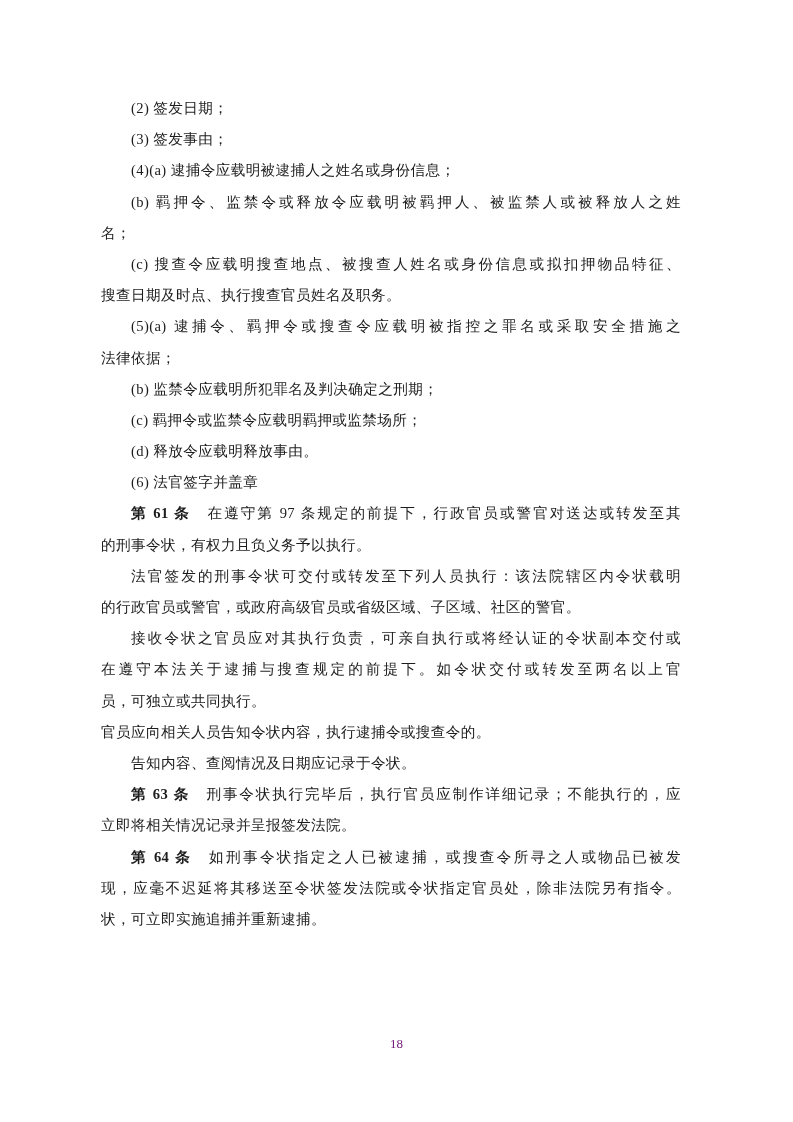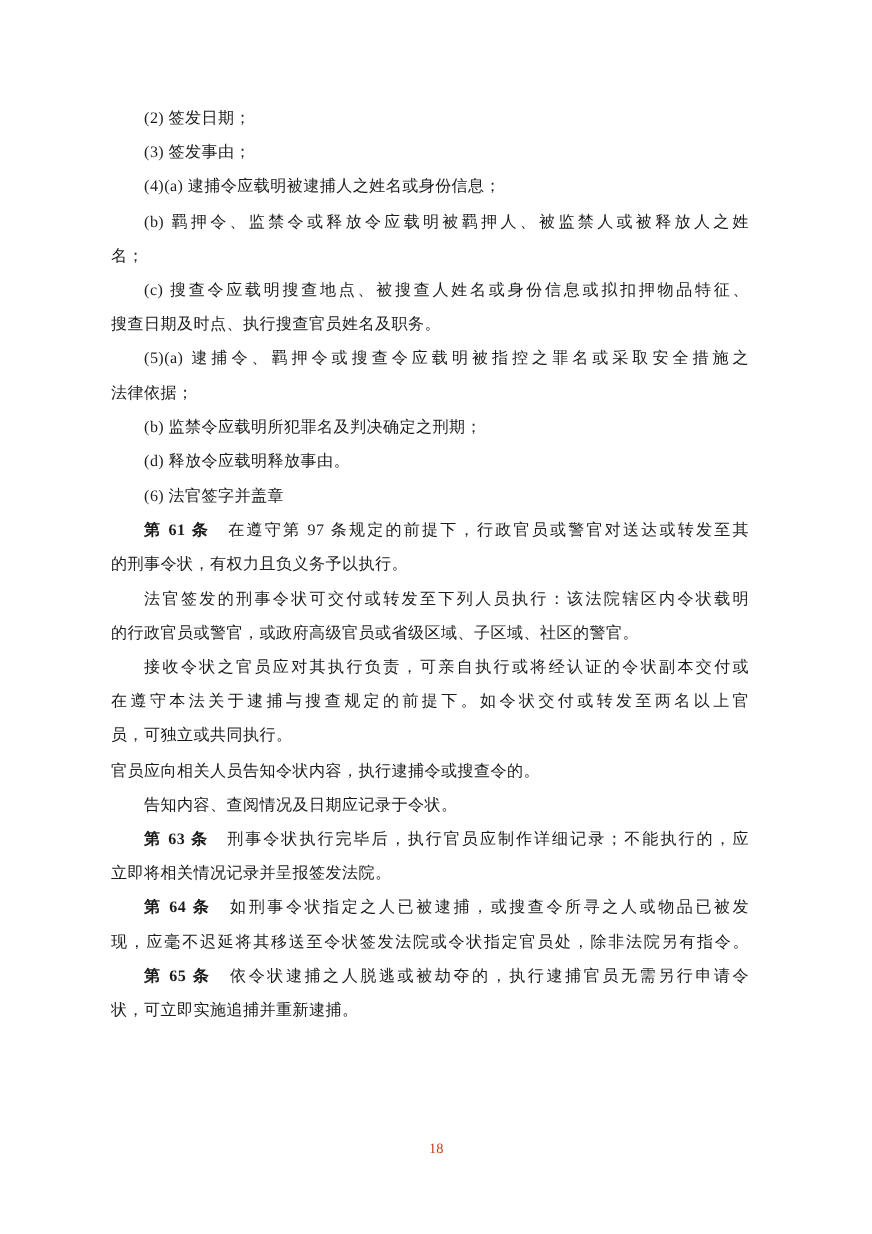--- a/index.html
+++ b/index.html
@@ -47,50 +47,50 @@
     margin-top: 12px;
   }
   .page-number {
     position: absolute;
     left: 0;
     top: 1036px;
     width: 100%;
     text-align: center;
     font-size: 13px;
     line-height: 16px;
-    color: #c2410c;
+    color: #701a75;
   }
 </style>
 </head>
 <body>
 
 <div class="page">
   <main class="content">
       <div class="line ind"><span>(2) 签发日期；</span></div>
       <div class="line ind"><span>(3) 签发事由；</span></div>
       <div class="line ind"><span>(4)(a) 逮捕令应载明被逮捕人之姓名或身份信息；</span></div>
       <div class="line ind jst"><span>(b) 羁押令、监禁令或释放令应载明被羁押人、被监禁人或被释放人之姓</span></div>
       <div class="line"><span>名；</span></div>
       <div class="line ind jst"><span>(c) 搜查令应载明搜查地点、被搜查人姓名或身份信息或拟扣押物品特征、</span></div>
       <div class="line"><span>搜查日期及时点、执行搜查官员姓名及职务。</span></div>
       <div class="line ind jst"><span>(5)(a) 逮捕令、羁押令或搜查令应载明被指控之罪名或采取安全措施之</span></div>
       <div class="line"><span>法律依据；</span></div>
       <div class="line ind"><span>(b) 监禁令应载明所犯罪名及判决确定之刑期；</span></div>
+      <div class="line ind"><span>(c) 羁押令或监禁令应载明羁押或监禁场所；</span></div>
       <div class="line ind"><span>(d) 释放令应载明释放事由。</span></div>
       <div class="line ind"><span>(6) 法官签字并盖章</span></div>
       <div class="line ind jst"><span class="b">第 61 条</span><span>　在遵守第 97 条规定的前提下，行政官员或警官对送达或转发至其</span></div>
       <div class="line"><span>的刑事令状，有权力且负义务予以执行。</span></div>
       <div class="line ind jst"><span>法官签发的刑事令状可交付或转发至下列人员执行：该法院辖区内令状载明</span></div>
       <div class="line"><span>的行政官员或警官，或政府高级官员或省级区域、子区域、社区的警官。</span></div>
       <div class="line ind jst"><span>接收令状之官员应对其执行负责，可亲自执行或将经认证的令状副本交付或</span></div>
       <div class="line jst"><span>在遵守本法关于逮捕与搜查规定的前提下。如令状交付或转发至两名以上官</span></div>
       <div class="line"><span>员，可独立或共同执行。</span></div>
       <div class="line"><span>官员应向相关人员告知令状内容，执行逮捕令或搜查令的。</span></div>
       <div class="line ind"><span>告知内容、查阅情况及日期应记录于令状。</span></div>
       <div class="line ind jst"><span class="b">第 63 条</span><span>　刑事令状执行完毕后，执行官员应制作详细记录；不能执行的，应</span></div>
       <div class="line"><span>立即将相关情况记录并呈报签发法院。</span></div>
       <div class="line ind jst"><span class="b">第 64 条</span><span>　如刑事令状指定之人已被逮捕，或搜查令所寻之人或物品已被发</span></div>
       <div class="line jst"><span>现，应毫不迟延将其移送至令状签发法院或令状指定官员处，除非法院另有指令。</span></div>
-      <div class="line ind jst"><span class="b">第 65 条</span><span>　依令状逮捕之人脱逃或被劫夺的，执行逮捕官员无需另行申请令</span></div>
       <div class="line"><span>状，可立即实施追捕并重新逮捕。</span></div>
     </main>
   <div class="page-number">18</div>
 </div>
 
 </body></html>

